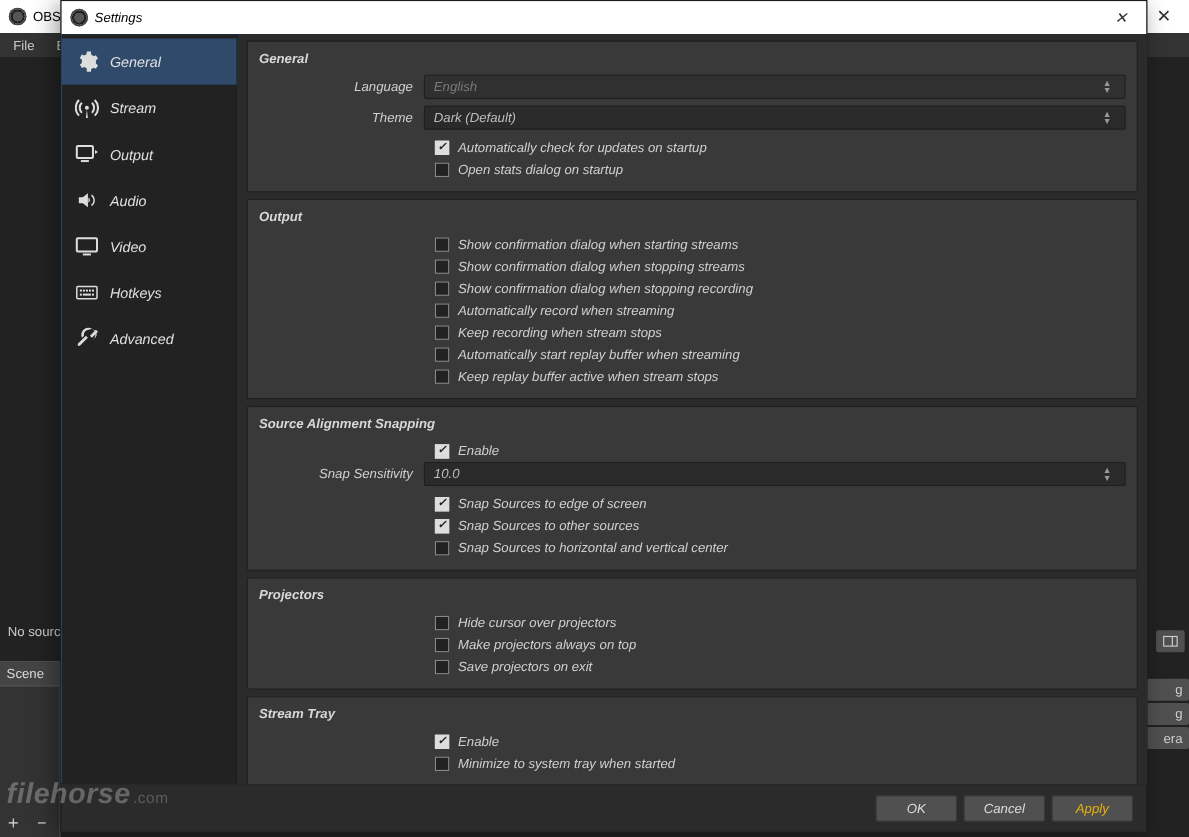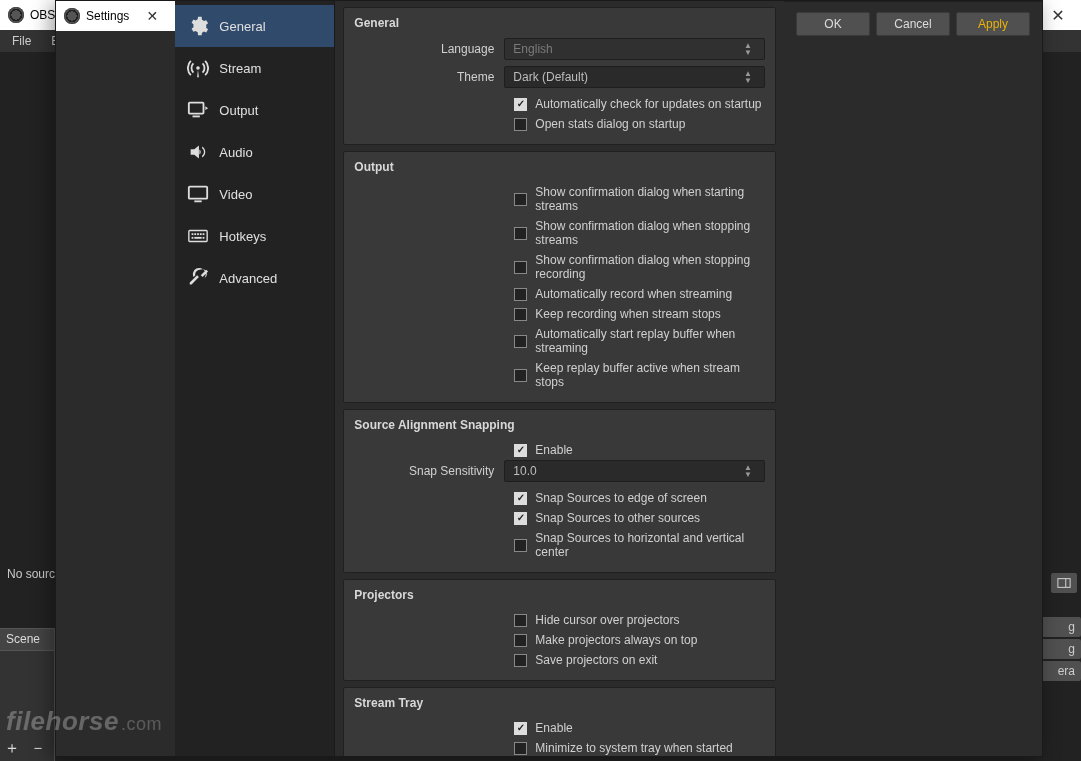--- a/index.html
+++ b/index.html
@@ -41,21 +41,21 @@
     align-items: center;
     padding: 0 4px;
     gap: 4px;
   }
   .parent-menu span { padding: 2px 8px; }
   .parent-body { flex:1; background:#222; position:relative; }
   .no-sources {
     position:absolute; left:7px; bottom:180px; color:#ccc;
   }
   .scene-panel {
-    position:absolute; left:0; bottom:0; width:55px; height:133px;
+    position:absolute; left:0; bottom:0; width:55px; height:160px;
     border-top:1px solid #555; border-right:1px solid #555;
     background:#333;
   }
   .scene-header { height:22px; background:#444; color:#ddd; padding:3px 6px; border-bottom:1px solid #555;}
   .scene-add {
     position:absolute; bottom:2px; left:4px; color:#ddd;
     display:flex; gap:10px; font-size:16px;
   }
   .right-strip-items {
     position:absolute; right:0; bottom:80px; width:45px;
@@ -71,33 +71,34 @@
   }
 
   
   .watermark {
     position:absolute; left:6px; bottom:24px;
     color: rgba(255,255,255,0.28);
     font-size:26px; font-weight:600;
     font-style:italic; letter-spacing:0.5px;
     display:flex; align-items:baseline; z-index:50; pointer-events:none;
   }
-  .watermark .com { font-size:18px; font-style:normal; font-weight:400; opacity:0.8; margin-left:2px;}
+  .watermark .com { font-size:14px; font-style:normal; font-weight:400; opacity:0.8; margin-left:2px;}
 
   
   .settings-dialog {
     position:absolute;
     left:55px; top:0;
     width: 988px;
     height: 757px;
     background:#2b2b2b;
     border:1px solid #1a1a1a;
-    display:flex; flex-direction:row;
+    display:flex; flex-direction:column;
     z-index:10;
     box-shadow: -4px 4px 20px rgba(0,0,0,0.4);
+    font-style: italic;
   }
   .dlg-titlebar {
     height:30px; background:#ffffff; color:#000;
     display:flex; align-items:center; justify-content:space-between;
     padding-left:8px;
   }
   .dlg-title-left { display:flex; align-items:center; gap:6px; font-size:12px;}
   .dlg-close { width:46px; height:30px; display:flex; align-items:center; justify-content:center; font-size:14px; color:#333;}
 
   .dlg-body { flex:1; display:flex; background:#3b82f6; overflow:hidden;}

